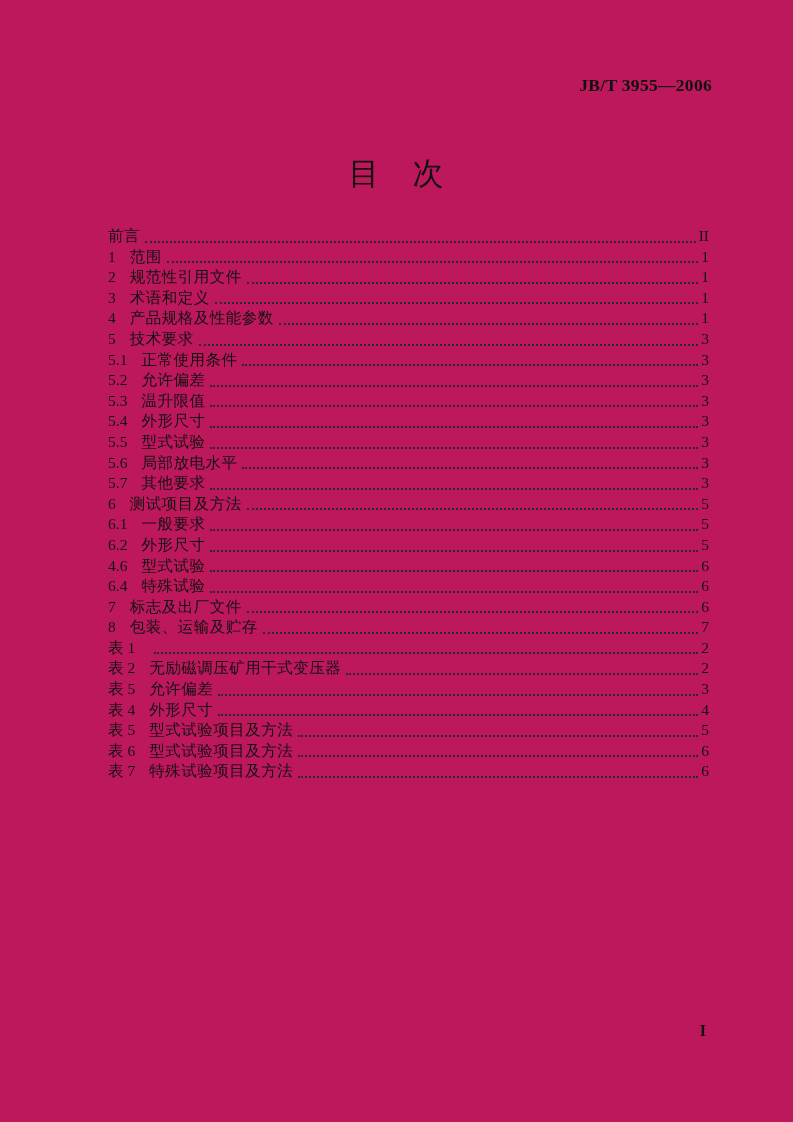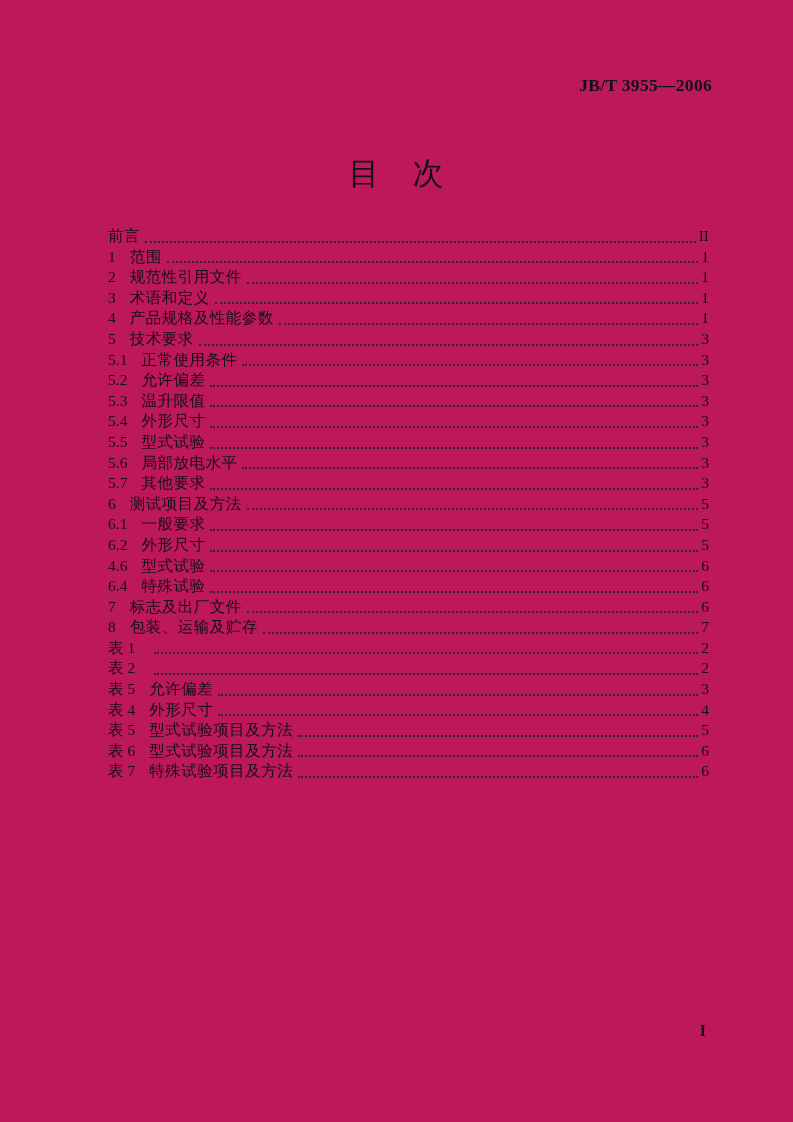--- a/index.html
+++ b/index.html
@@ -228,20 +228,21 @@
     </div>
 
     <div class="toc-row">
       <span class="no">表 1</span>
       <span class="leader"></span>
       <span class="page">2</span>
     </div>
 
     <div class="toc-row">
       <span class="no">表 2</span>
+      <span class="label">无励磁调压矿用干式变压器</span>
       <span class="leader"></span>
       <span class="page">2</span>
     </div>
 
     <div class="toc-row">
       <span class="no">表 5</span>
       <span class="label">允许偏差</span>
       <span class="leader"></span>
       <span class="page">3</span>
     </div>

